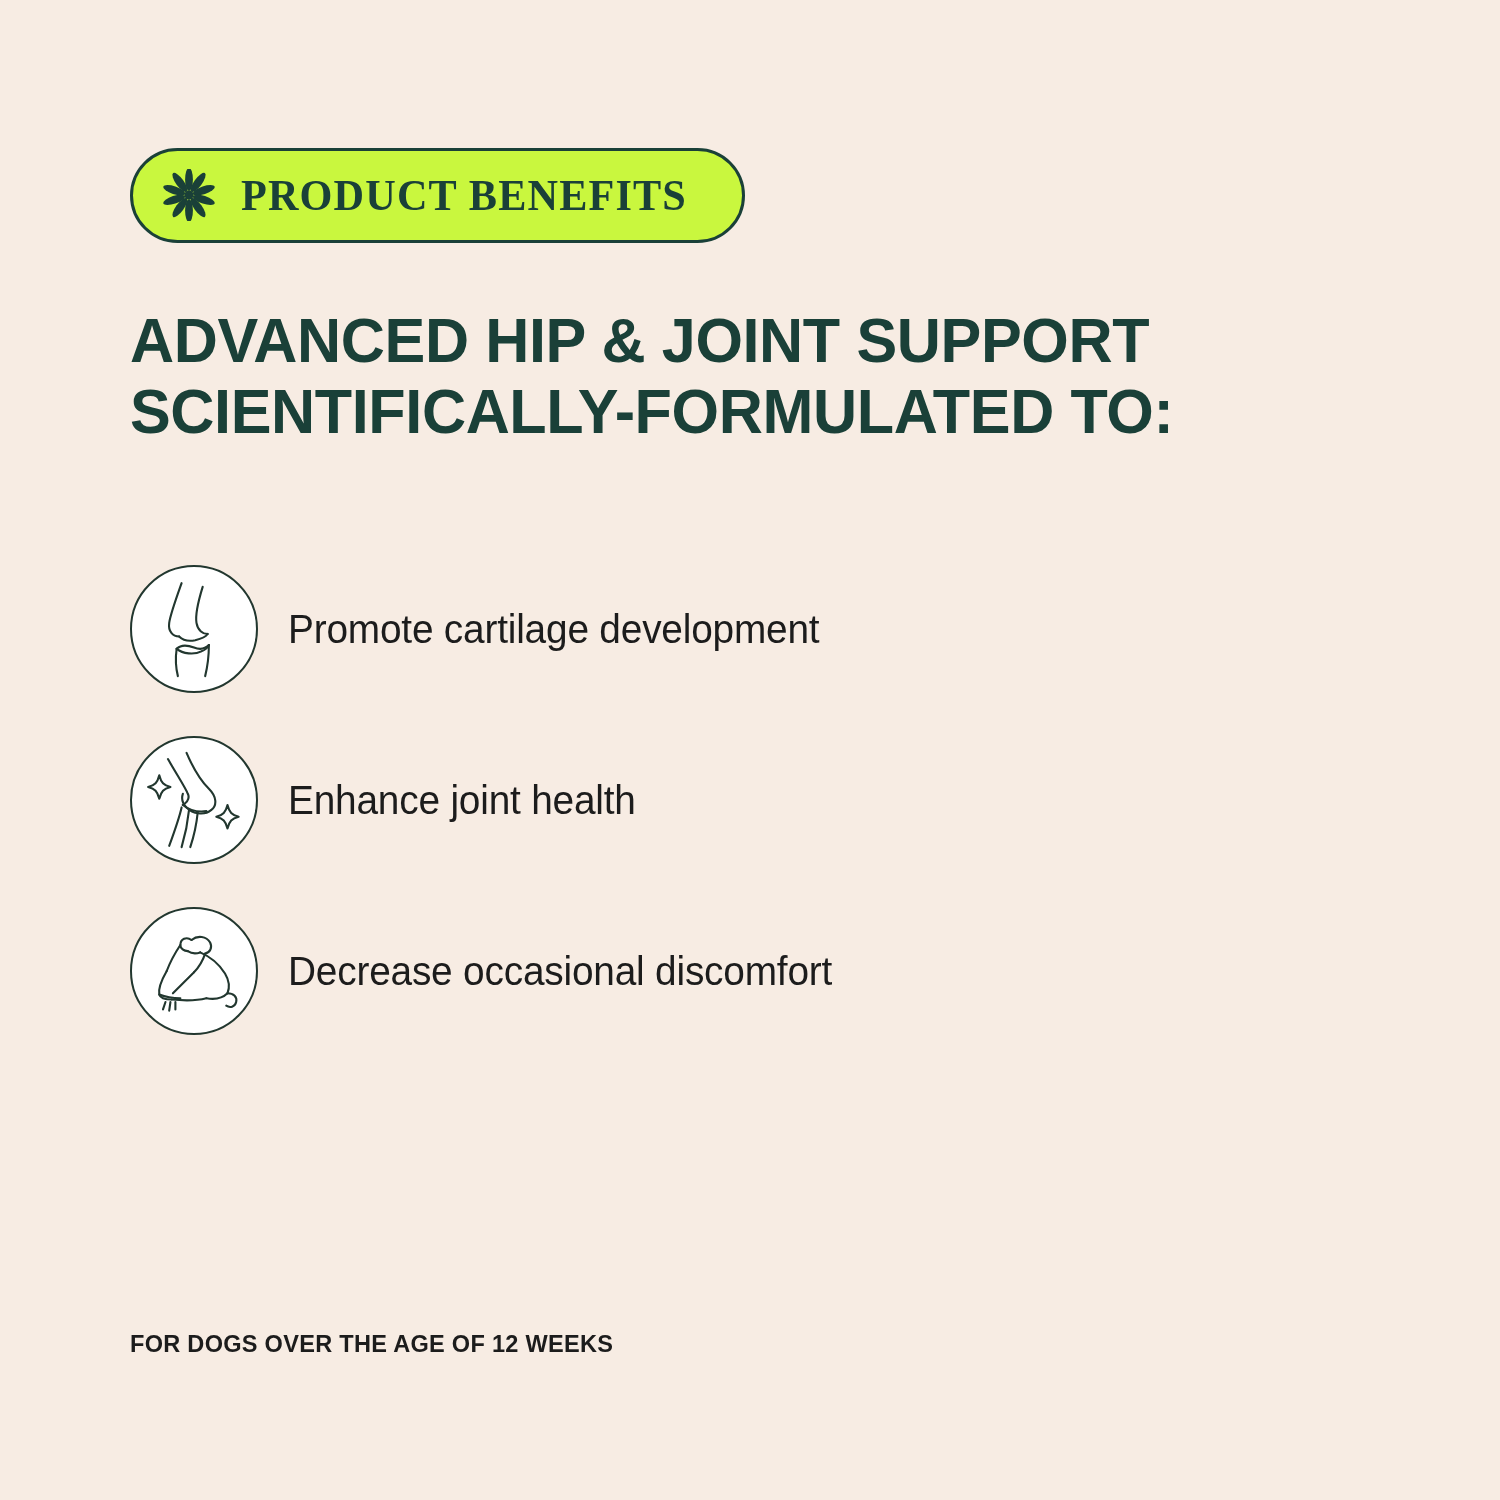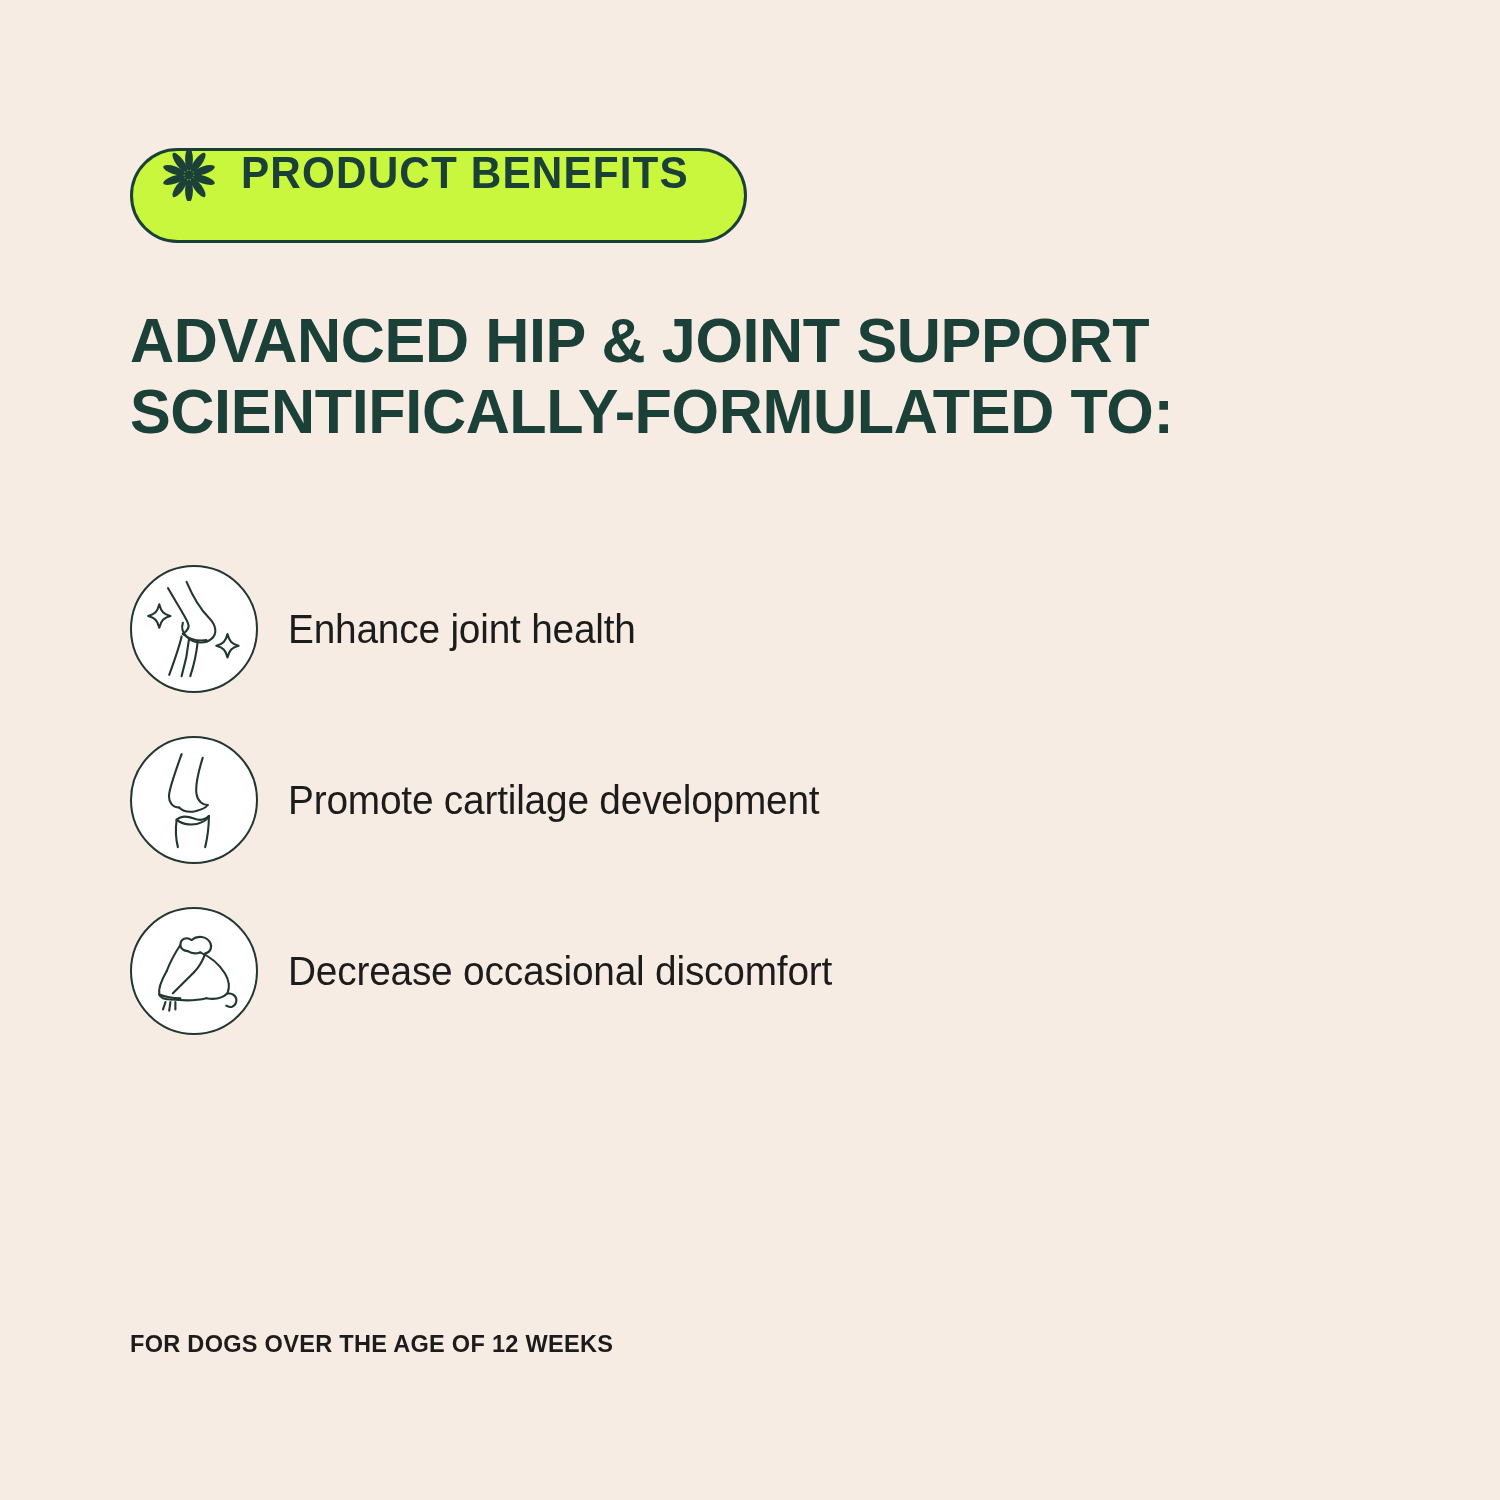--- a/index.html
+++ b/index.html
@@ -24,27 +24,29 @@
 
   
   .badge-row {
     position: absolute;
     left: 130px;
     top: 148px;
   }
 
   .badge {
     display: inline-flex;
+    align-items: center;
     gap: 26px;
     height: 95px;
     padding: 0 36px 0 30px;
     background: #c9f73e;
     border: 3px solid #1a4038;
     border-radius: 48px;
     color: #1a4038;
+    font-family: Liberation Serif, serif;
   }
 
   .badge-asterisk {
     width: 52px;
     height: 52px;
     flex: 0 0 auto;
     display: block;
     margin-top: -2px;
   }
 
@@ -188,58 +190,58 @@
     <span class="heading-line">SCIENTIFICALLY-FORMULATED TO:</span>
   </h1>
 
   <div class="benefits">
 
     <div class="benefit-row">
       <div class="benefit-icon">
         <svg viewBox="0 0 100 100" aria-hidden="true">
           <g fill="none" stroke="#22372f" stroke-width="1.7" stroke-linecap="round" stroke-linejoin="round">
 
-            <path d="M29 17 C37 31 43 40 45 45 C47 49 44 52 41 54"></path>
-            <path d="M44 12 C50 26 57 36 62 41 C68 47 69 54 64 58 C58 63 49 61 44 56 C40 52 40 48 41 45"></path>
-
-            <path d="M41 54 C46 58 53 60 60 59"></path>
-
-            <path d="M40 56 C38 65 34 76 30 87"></path>
-            <path d="M46 58 C45 68 43 78 40 88"></path>
-            <path d="M53 60 C52 70 50 79 47 88"></path>
-
-            <path d="M22 30 C23.5 36 25.5 38 31 39.5 C25.5 41 23.5 43 22 49 C20.5 43 18.5 41 13 39.5 C18.5 38 20.5 36 22 30 Z"></path>
-
-            <path d="M77 54 C78.5 60 80.5 62 86 63.5 C80.5 65 78.5 67 77 73 C75.5 67 73.5 65 68 63.5 C73.5 62 75.5 60 77 54 Z"></path>
+            <path d="M40 13 C35 27 31 38 30 45 C29 52 33 56 38 56"></path>
+
+            <path d="M57 16 C53 29 51 39 52 45 C53 51 57 54 61 54"></path>
+
+            <path d="M38 56 C41 59 46 60 51 59 C55 58 59 57 61 54"></path>
+
+            <path d="M36 66 C40 62 45 63 50 65 C55 67 59 66 62 63"></path>
+
+            <path d="M36 66 C35 73 35 80 37 88"></path>
+            <path d="M62 63 C62 72 61 80 59 88"></path>
+            <path d="M36 66 C41 70 50 71 56 68 C59 67 61 65 62 63"></path>
           </g>
         </svg>
       </div>
-      <span class="benefit-label">Enhance joint health</span>
+      <span class="benefit-label">Promote cartilage development</span>
     </div>
 
     <div class="benefit-row">
       <div class="benefit-icon">
         <svg viewBox="0 0 100 100" aria-hidden="true">
           <g fill="none" stroke="#22372f" stroke-width="1.7" stroke-linecap="round" stroke-linejoin="round">
 
-            <path d="M40 13 C35 27 31 38 30 45 C29 52 33 56 38 56"></path>
-
-            <path d="M57 16 C53 29 51 39 52 45 C53 51 57 54 61 54"></path>
-
-            <path d="M38 56 C41 59 46 60 51 59 C55 58 59 57 61 54"></path>
-
-            <path d="M36 66 C40 62 45 63 50 65 C55 67 59 66 62 63"></path>
-
-            <path d="M36 66 C35 73 35 80 37 88"></path>
-            <path d="M62 63 C62 72 61 80 59 88"></path>
-            <path d="M36 66 C41 70 50 71 56 68 C59 67 61 65 62 63"></path>
+            <path d="M29 17 C37 31 43 40 45 45 C47 49 44 52 41 54"></path>
+            <path d="M44 12 C50 26 57 36 62 41 C68 47 69 54 64 58 C58 63 49 61 44 56 C40 52 40 48 41 45"></path>
+
+            <path d="M41 54 C46 58 53 60 60 59"></path>
+
+            <path d="M40 56 C38 65 34 76 30 87"></path>
+            <path d="M46 58 C45 68 43 78 40 88"></path>
+            <path d="M53 60 C52 70 50 79 47 88"></path>
+
+            <path d="M22 30 C23.5 36 25.5 38 31 39.5 C25.5 41 23.5 43 22 49 C20.5 43 18.5 41 13 39.5 C18.5 38 20.5 36 22 30 Z"></path>
+
+            <path d="M77 54 C78.5 60 80.5 62 86 63.5 C80.5 65 78.5 67 77 73 C75.5 67 73.5 65 68 63.5 C73.5 62 75.5 60 77 54 Z"></path>
           </g>
         </svg>
       </div>
-      <span class="benefit-label">Promote cartilage development</span>
+      <span class="benefit-label">Enhance joint health</span>
     </div>
 
 
     <div class="benefit-row">
       <div class="benefit-icon">
         <svg viewBox="0 0 100 100" aria-hidden="true">
           <g fill="none" stroke="#22372f" stroke-width="1.7" stroke-linecap="round" stroke-linejoin="round">
 
             <path d="M48 25 C53 21 60 22 63 27 C65 31 63 35 59 36"></path>
 

